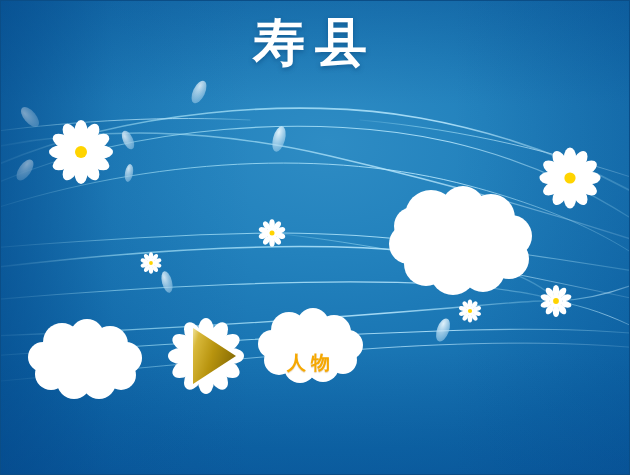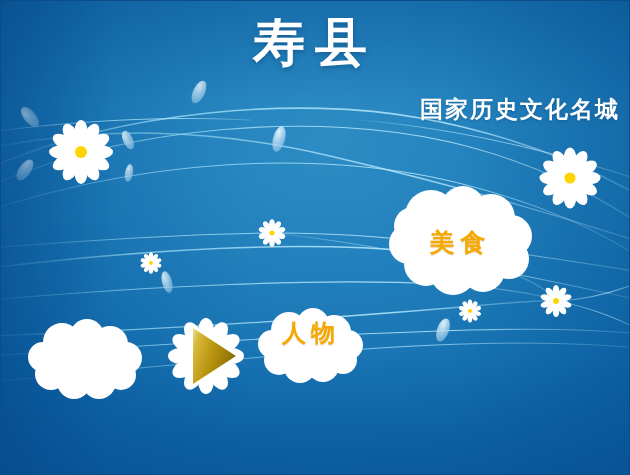--- a/index.html
+++ b/index.html
@@ -100,21 +100,21 @@
     color: #f5a800;
     text-shadow: 0 1px 1px rgba(180,110,0,0.35);
     white-space: nowrap;
     pointer-events: none;
   }
 
   #cloud-meishi { left: 383px; top: 186px; width: 155px; height: 110px; }
   #cloud-meishi .cloud-label { top: 40px; font-size: 25px; letter-spacing: 6px; }
 
   #cloud-renwu { left: 255px; top: 308px; width: 112px; height: 76px; }
-  #cloud-renwu .cloud-label { top: 9px; font-size: 24px; letter-spacing: 5px; }
+  #cloud-renwu .cloud-label { top: 42px; font-size: 19px; letter-spacing: 5px; }
 
   #cloud-fengjing { left: 24px; top: 318px; width: 124px; height: 82px; }
   #cloud-fengjing .cloud-label { top: 27px; font-size: 20px; letter-spacing: 5px; }
 
   
   #play-button {
     position: absolute;
     left: 168px;
     top: 318px;
     width: 76px;
@@ -319,39 +319,37 @@
         <use href="#ds4" transform="rotate(216)"></use>
       <use href="#ds4" transform="rotate(252)"></use>
         <use href="#ds4" transform="rotate(288)"></use>
       <use href="#ds4" transform="rotate(324)"></use>
       <circle r="4.6" fill="#ffffff"></circle>
         <circle r="2.1" fill="#ffd400"></circle>
     </g>
   </svg>
 
   <div class="title">寿县</div>
-  <div class="subtitle">国家历史文化名城</div>
 
   <div class="cloud-btn" id="cloud-meishi">
     <svg width="155" height="110" viewBox="0 0 155 110">
       <g fill="#ffffff">
         <circle cx="48" cy="30" r="26"></circle>
         <circle cx="80" cy="22" r="22"></circle>
         <circle cx="108" cy="32" r="24"></circle>
         <circle cx="128" cy="50" r="21"></circle>
         <circle cx="126" cy="73" r="20"></circle>
         <circle cx="100" cy="84" r="22"></circle>
         <circle cx="70" cy="86" r="23"></circle>
         <circle cx="43" cy="78" r="22"></circle>
         <circle cx="26" cy="58" r="20"></circle>
         <circle cx="30" cy="40" r="19"></circle>
         <rect x="26" y="32" width="105" height="52" rx="22"></rect>
       </g>
     </svg>
-    <span class="cloud-label">美食</span>
   </div>
 
   <div class="cloud-btn" id="cloud-renwu">
     <svg width="112" height="76" viewBox="0 0 112 76">
       <g fill="#ffffff">
         <circle cx="34" cy="22" r="18"></circle>
         <circle cx="58" cy="16" r="16"></circle>
         <circle cx="79" cy="24" r="17"></circle>
         <circle cx="93" cy="37" r="15"></circle>
         <circle cx="88" cy="52" r="14"></circle>

